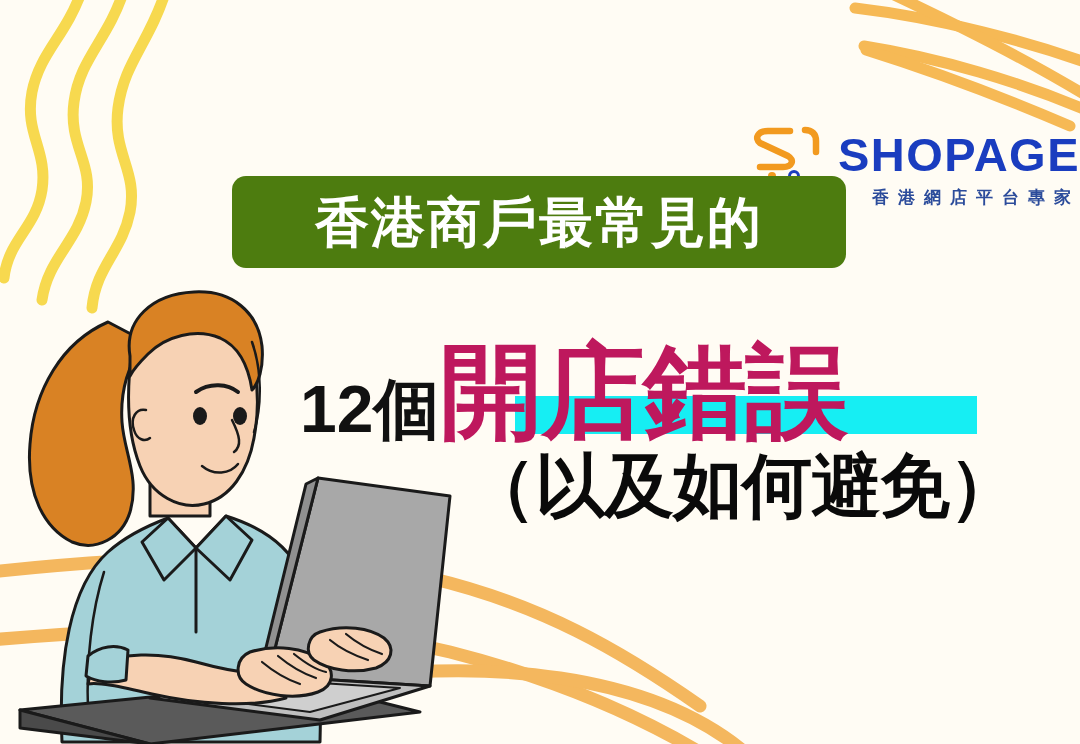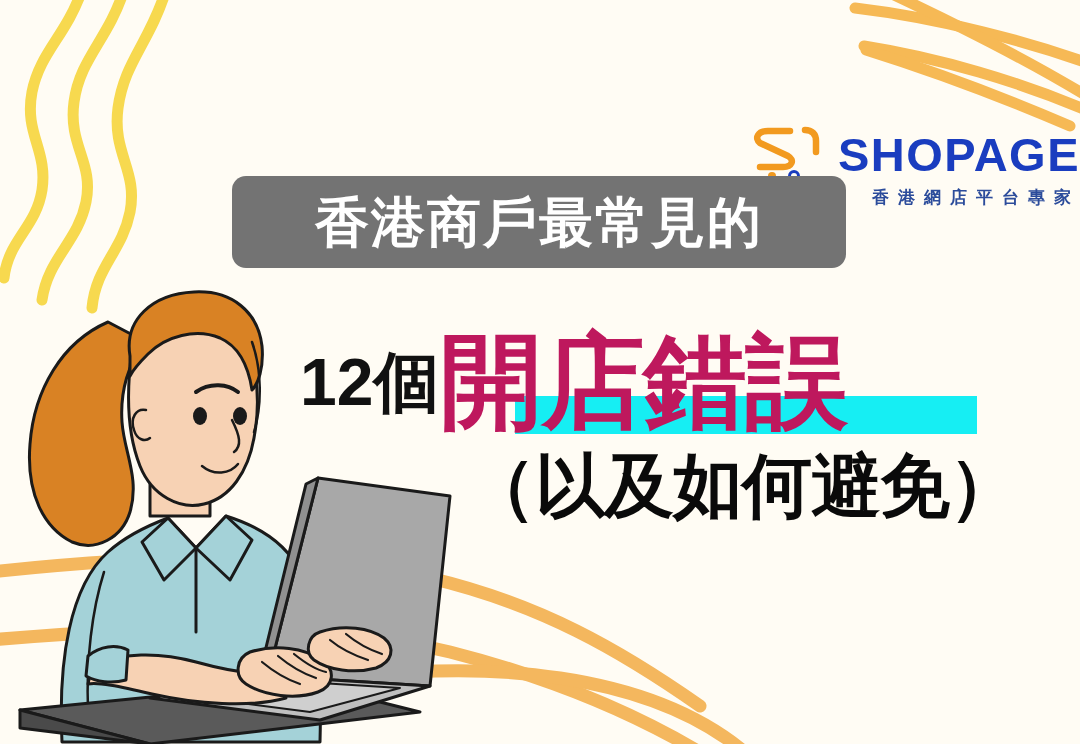--- a/index.html
+++ b/index.html
@@ -83,21 +83,21 @@
     line-height: 1;
   }
 
   
   .banner {
     position: absolute;
     top: 176px;
     left: 232px;
     width: 614px;
     height: 92px;
-    background: #737373;
+    background: #4d7c0f;
     border-radius: 14px;
     display: flex;
     align-items: center;
     justify-content: center;
     z-index: 6;
   }
   .banner-text {
     color: #FFFFFF;
     font-family: "Liberation Sans", sans-serif;
     font-size: 54px;
@@ -125,21 +125,21 @@
     background: #16EEF3;
     z-index: 1;
   }
   .headline {
     position: absolute;
     left: 0;
     top: 0;
     width: 700px;
     height: 120px;
     display: flex;
-    align-items: center;
+    align-items: flex-end;
     z-index: 2;
     white-space: nowrap;
   }
   .headline-small {
     color: #111111;
     font-family: "Liberation Sans", sans-serif;
     font-size: 66px;
     font-weight: 700;
     line-height: 0.98;
     letter-spacing: 0px;

